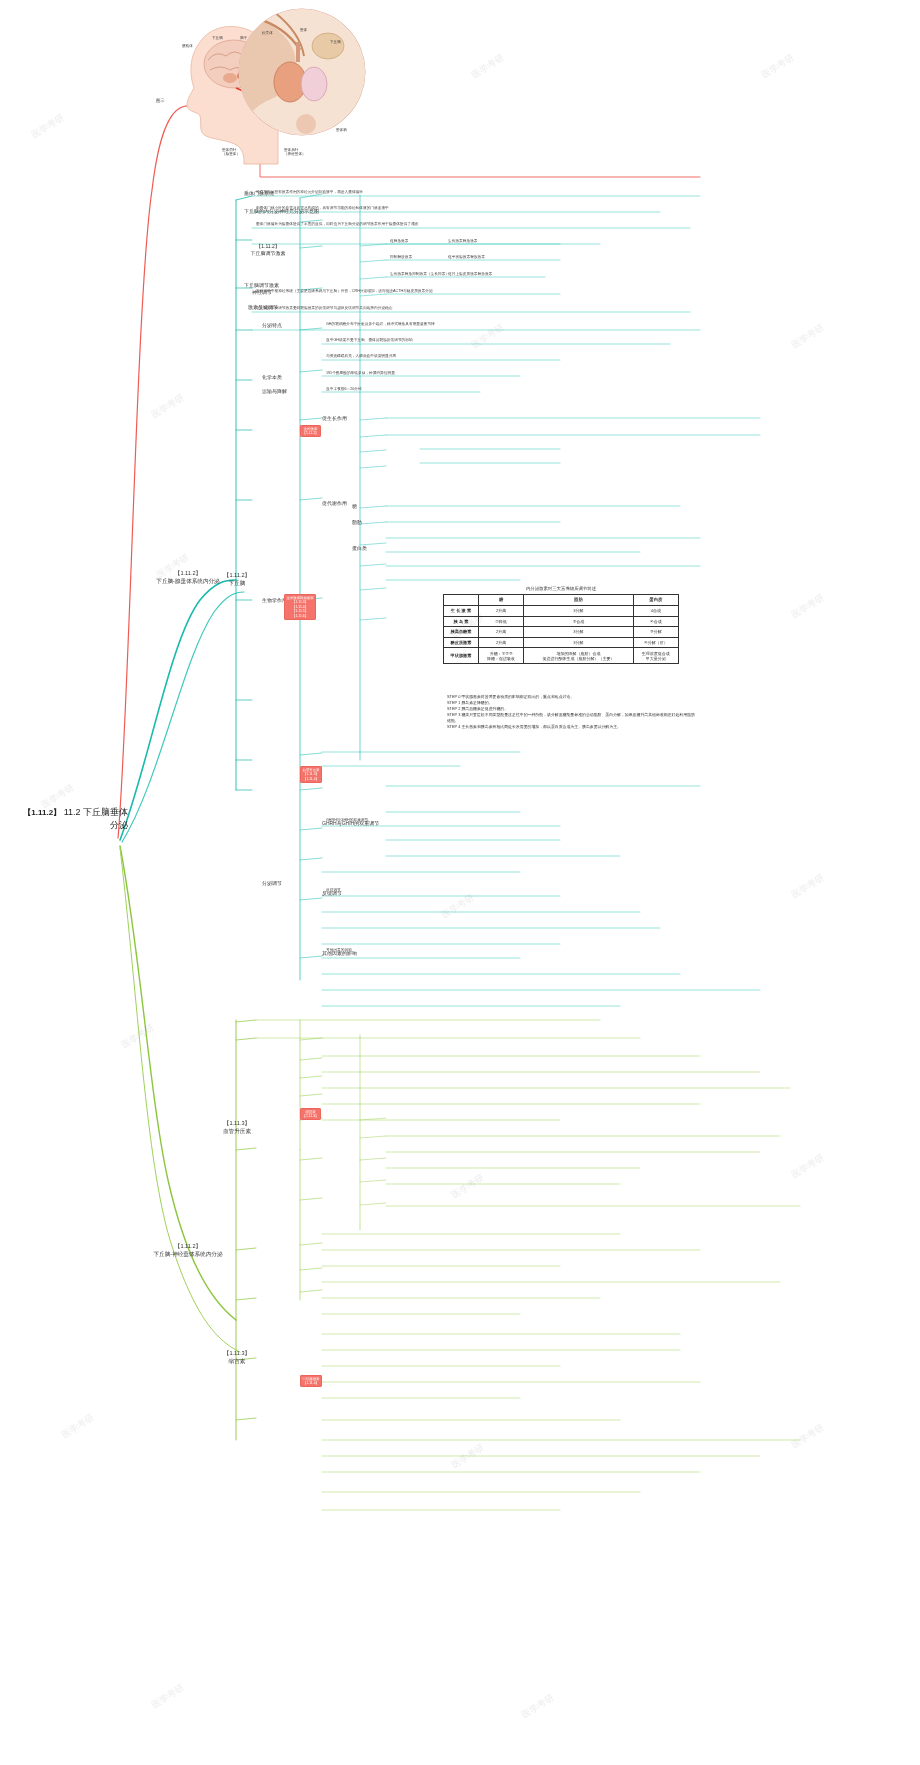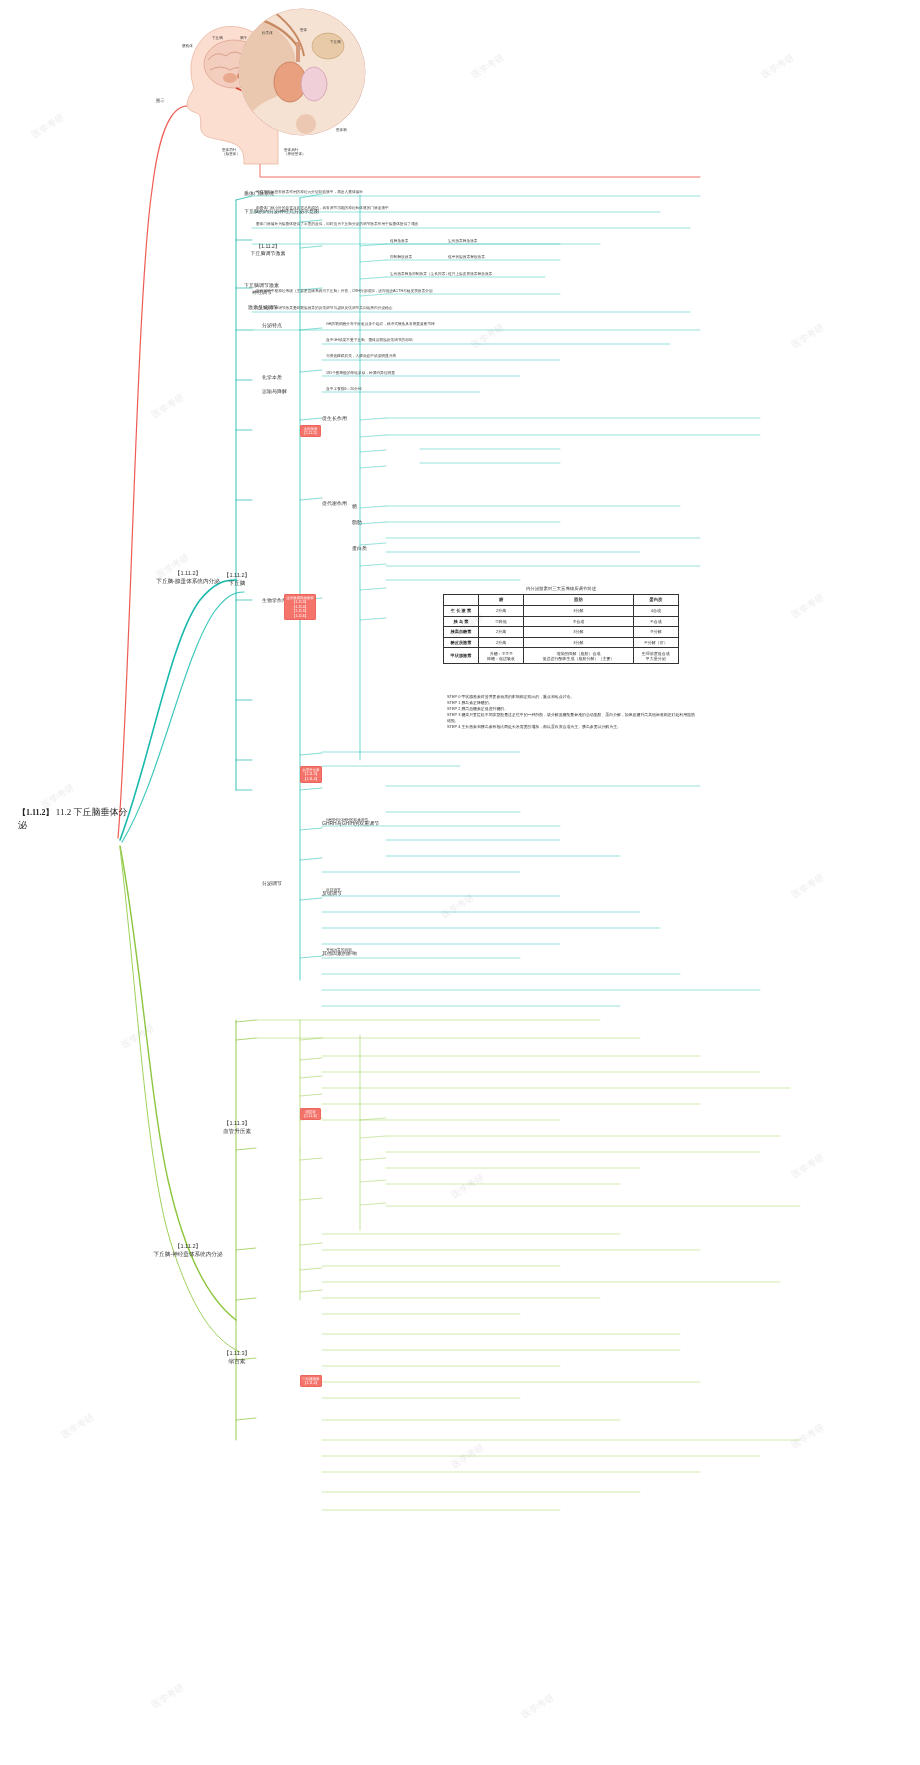--- a/index.html
+++ b/index.html
@@ -2,21 +2,21 @@
 <html><head>
 <meta charset="utf-8">
 <style>
   html,body{margin:0;padding:0;background:#fff;}
   body{width:920px;height:1765px;position:relative;overflow:hidden;
        font-family:"Liberation Sans","DejaVu Sans",sans-serif;color:#333;}
   .canvas{position:absolute;inset:0;}
   svg.links{position:absolute;left:0;top:0;width:920px;height:1765px;pointer-events:none;}
 
   
-  .root{position:absolute;text-align:left;font-size:9px;color:#222;line-height:1.45;font-family:Liberation Serif, serif;}
+  .root{position:absolute;text-align:right;font-size:9px;color:#222;line-height:1.45;}
   .root .r1{font-weight:bold;font-size:8px;}
   .root .r2{font-size:9px;}
 
   
   .lvl1{position:absolute;text-align:center;font-size:5.6px;line-height:1.4;color:#333;}
 
   
   .lvl2{position:absolute;font-size:5px;line-height:1.35;color:#333;text-align:center;}
 
   

